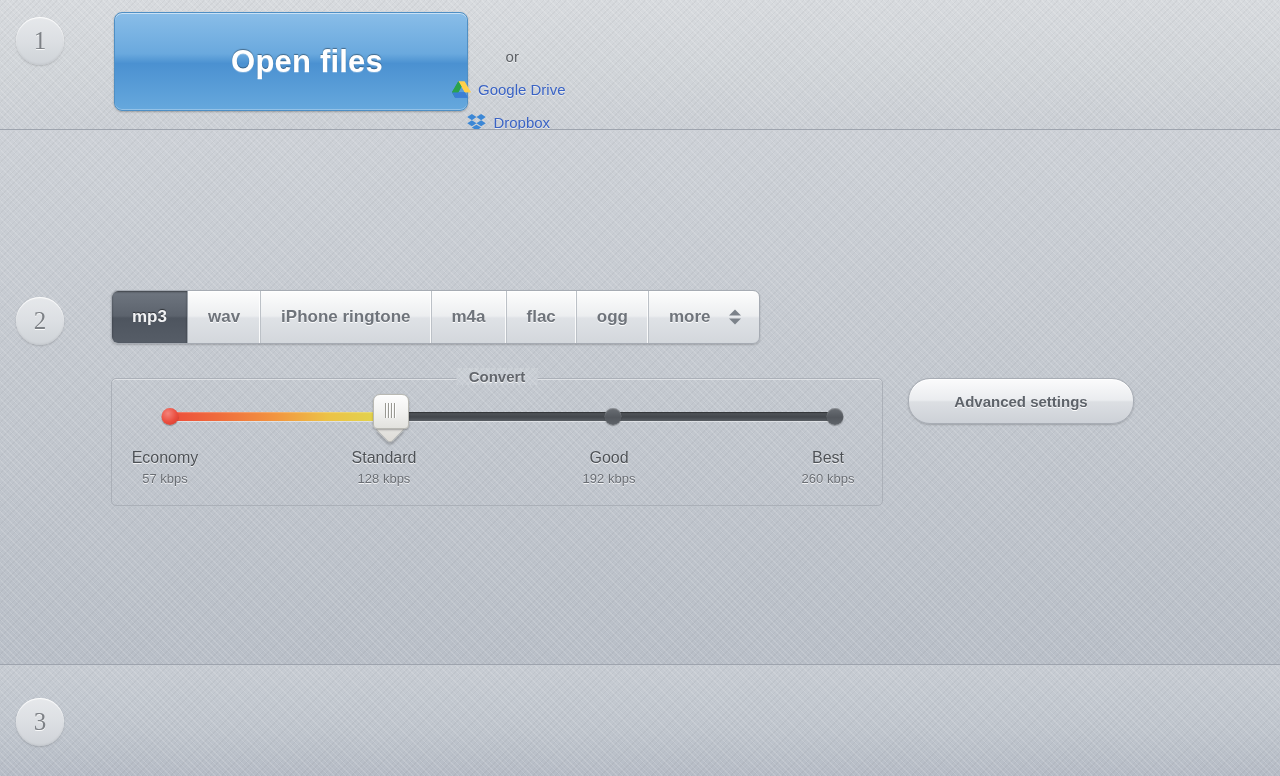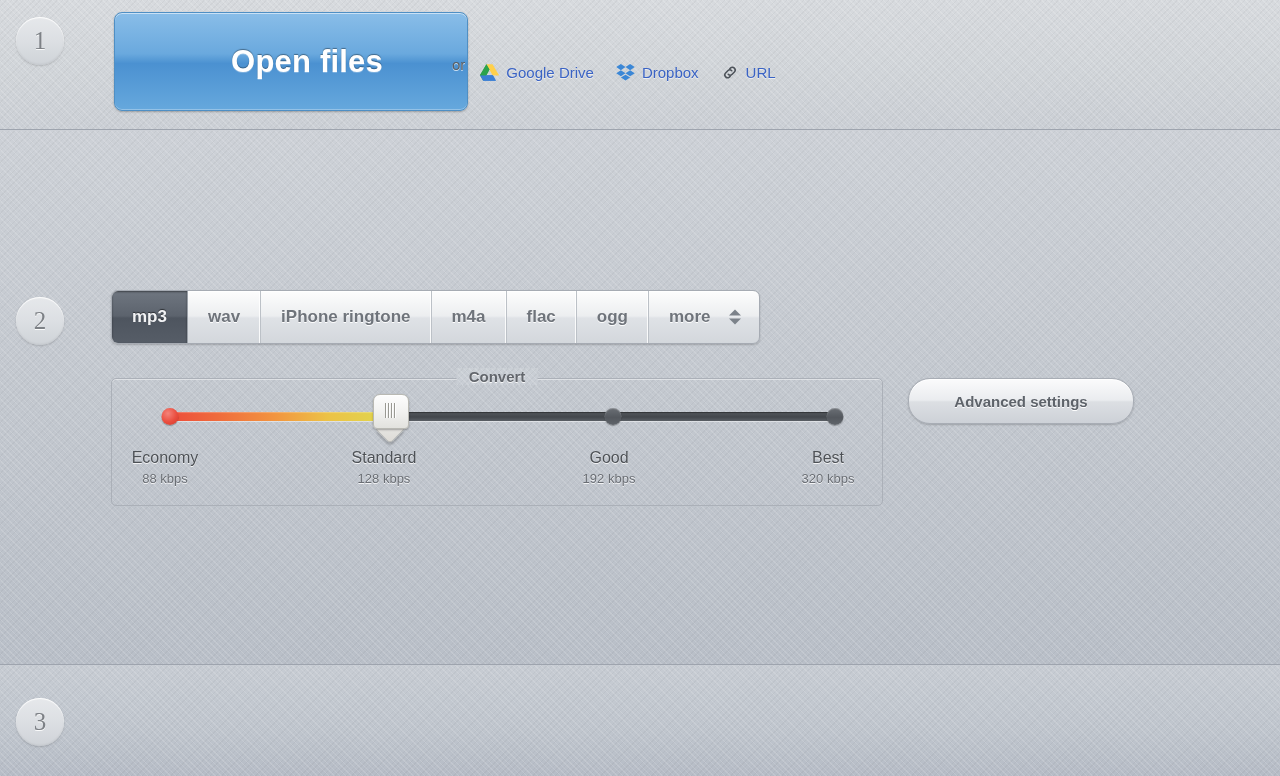--- a/index.html
+++ b/index.html
@@ -95,20 +95,21 @@
     text-shadow: 0 -1px 1px rgba(0,0,0,.38), 0 1px 0 rgba(255,255,255,.25);
     letter-spacing: .2px;
   }
 
   
   .cloud-row {
     position: absolute;
     left: 452px; top: 48px;
     display: flex; align-items: center; gap: 0;
     font-size: 15px;
+    flex-direction: column;
   }
   .or-text { color: #5a5e63; margin-right: 15px; text-shadow: 0 1px 0 rgba(255,255,255,.7); }
   .cloud-link {
     display: inline-flex; align-items: center; gap: 7px;
     color: #3a63c4; text-decoration: none; cursor: pointer;
     margin-right: 22px; font-size: 15px;
     text-shadow: 0 1px 0 rgba(255,255,255,.6);
     margin-top: 16px;
   }
   .ic { display: inline-block; line-height: 0; }
@@ -415,33 +416,33 @@
             <i></i>
               <i></i>
               <i></i>
               <i></i>
           </div>
         </div>
       </div>
 
       <div class="q-label" style="left:53px; top:70px;">
         <div class="name">Economy</div>
-        <div class="rate">88 kbps</div>
+        <div class="rate">57 kbps</div>
       </div>
       <div class="q-label" style="left:272px; top:70px;">
         <div class="name">Standard</div>
         <div class="rate">128 kbps</div>
       </div>
       <div class="q-label" style="left:497px; top:70px;">
         <div class="name">Good</div>
         <div class="rate">192 kbps</div>
       </div>
       <div class="q-label" style="left:716px; top:70px;">
         <div class="name">Best</div>
-        <div class="rate">320 kbps</div>
+        <div class="rate">260 kbps</div>
       </div>
     </div>
 
     <div class="pill-btn" id="btn-advanced">
       <span>Advanced settings</span>
     </div>
   </div>
 
   <div class="divider" id="div2"></div>
 

